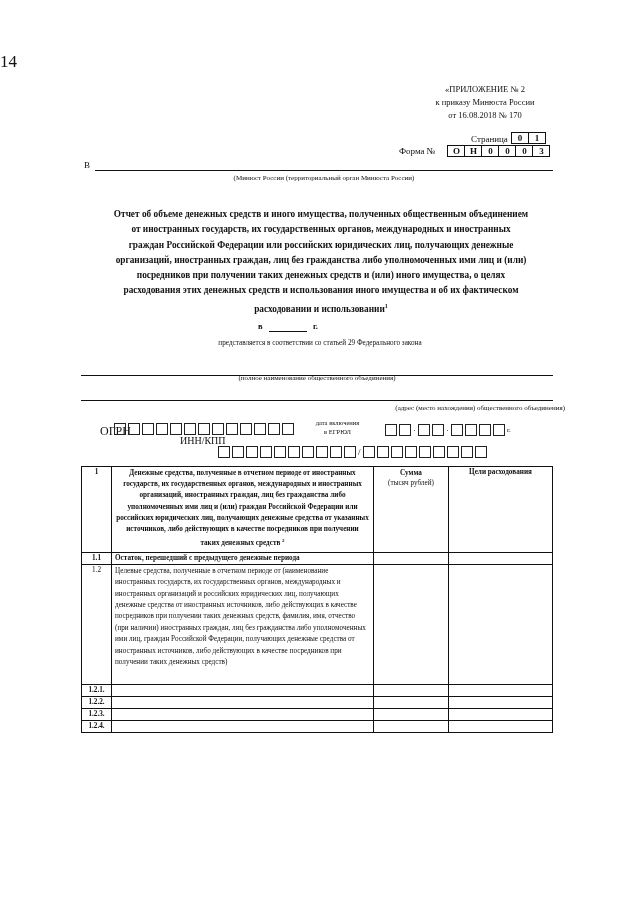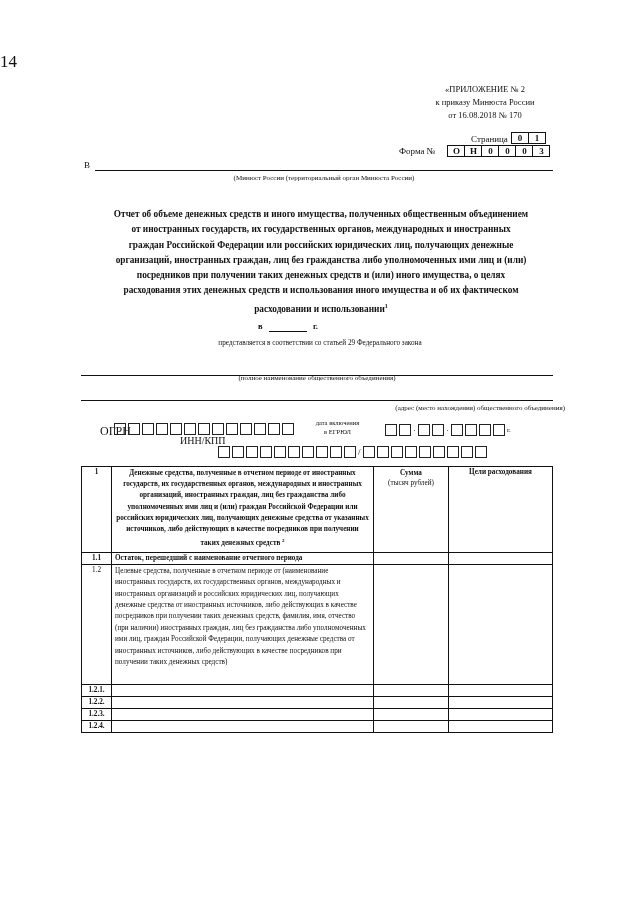--- a/index.html
+++ b/index.html
@@ -170,21 +170,21 @@
     <td class="num" style="font-weight:bold;">1</td>
     <td class="c2 hdr-bold" style="padding:1px 4px 2px;"><span>Денежные средства, полученные в отчетном периоде от иностранных государств, их государственных органов, международных и иностранных организаций, иностранных граждан, лиц без гражданства либо уполномоченных ими лиц и (или) граждан Российской Федерации или российских юридических лиц, получающих денежные средства от указанных источников, либо действующих в качестве посредников при получении таких денежных средств</span> <sup style="font-size:5px;">2</sup></td>
     <td class="c3" style="line-height:10px;">
       <div style="font-weight:bold;">Сумма</div>
       <div>(тысяч рублей)</div>
     </td>
     <td style="font-weight:bold; text-align:center;">Цели расходования</td>
   </tr>
   <tr class="row-small">
     <td class="num">1.1</td>
-    <td class="c2">Остаток, перешедший с наименование отчетного периода</td>
+    <td class="c2">Остаток, перешедший с предыдущего денежные периода</td>
     <td class="c3"></td>
     <td></td>
   </tr>
   <tr>
     <td class="num">1.2</td>
     <td class="c2 body-text" style="padding-bottom:16px;">Целевые средства, полученные в отчетном периоде от (наименование иностранных государств, их государственных органов, международных и иностранных организаций и российских юридических лиц, получающих денежные средства от иностранных источников, либо действующих в качестве посредников при получении таких денежных средств, фамилия, имя, отчество (при наличии) иностранных граждан, лиц без гражданства либо уполномоченных ими лиц, граждан Российской Федерации, получающих денежные средства от иностранных источников, либо действующих в качестве посредников при получении таких денежных средств)</td>
     <td class="c3"></td>
     <td></td>
   </tr>
   <tr class="row-small">

